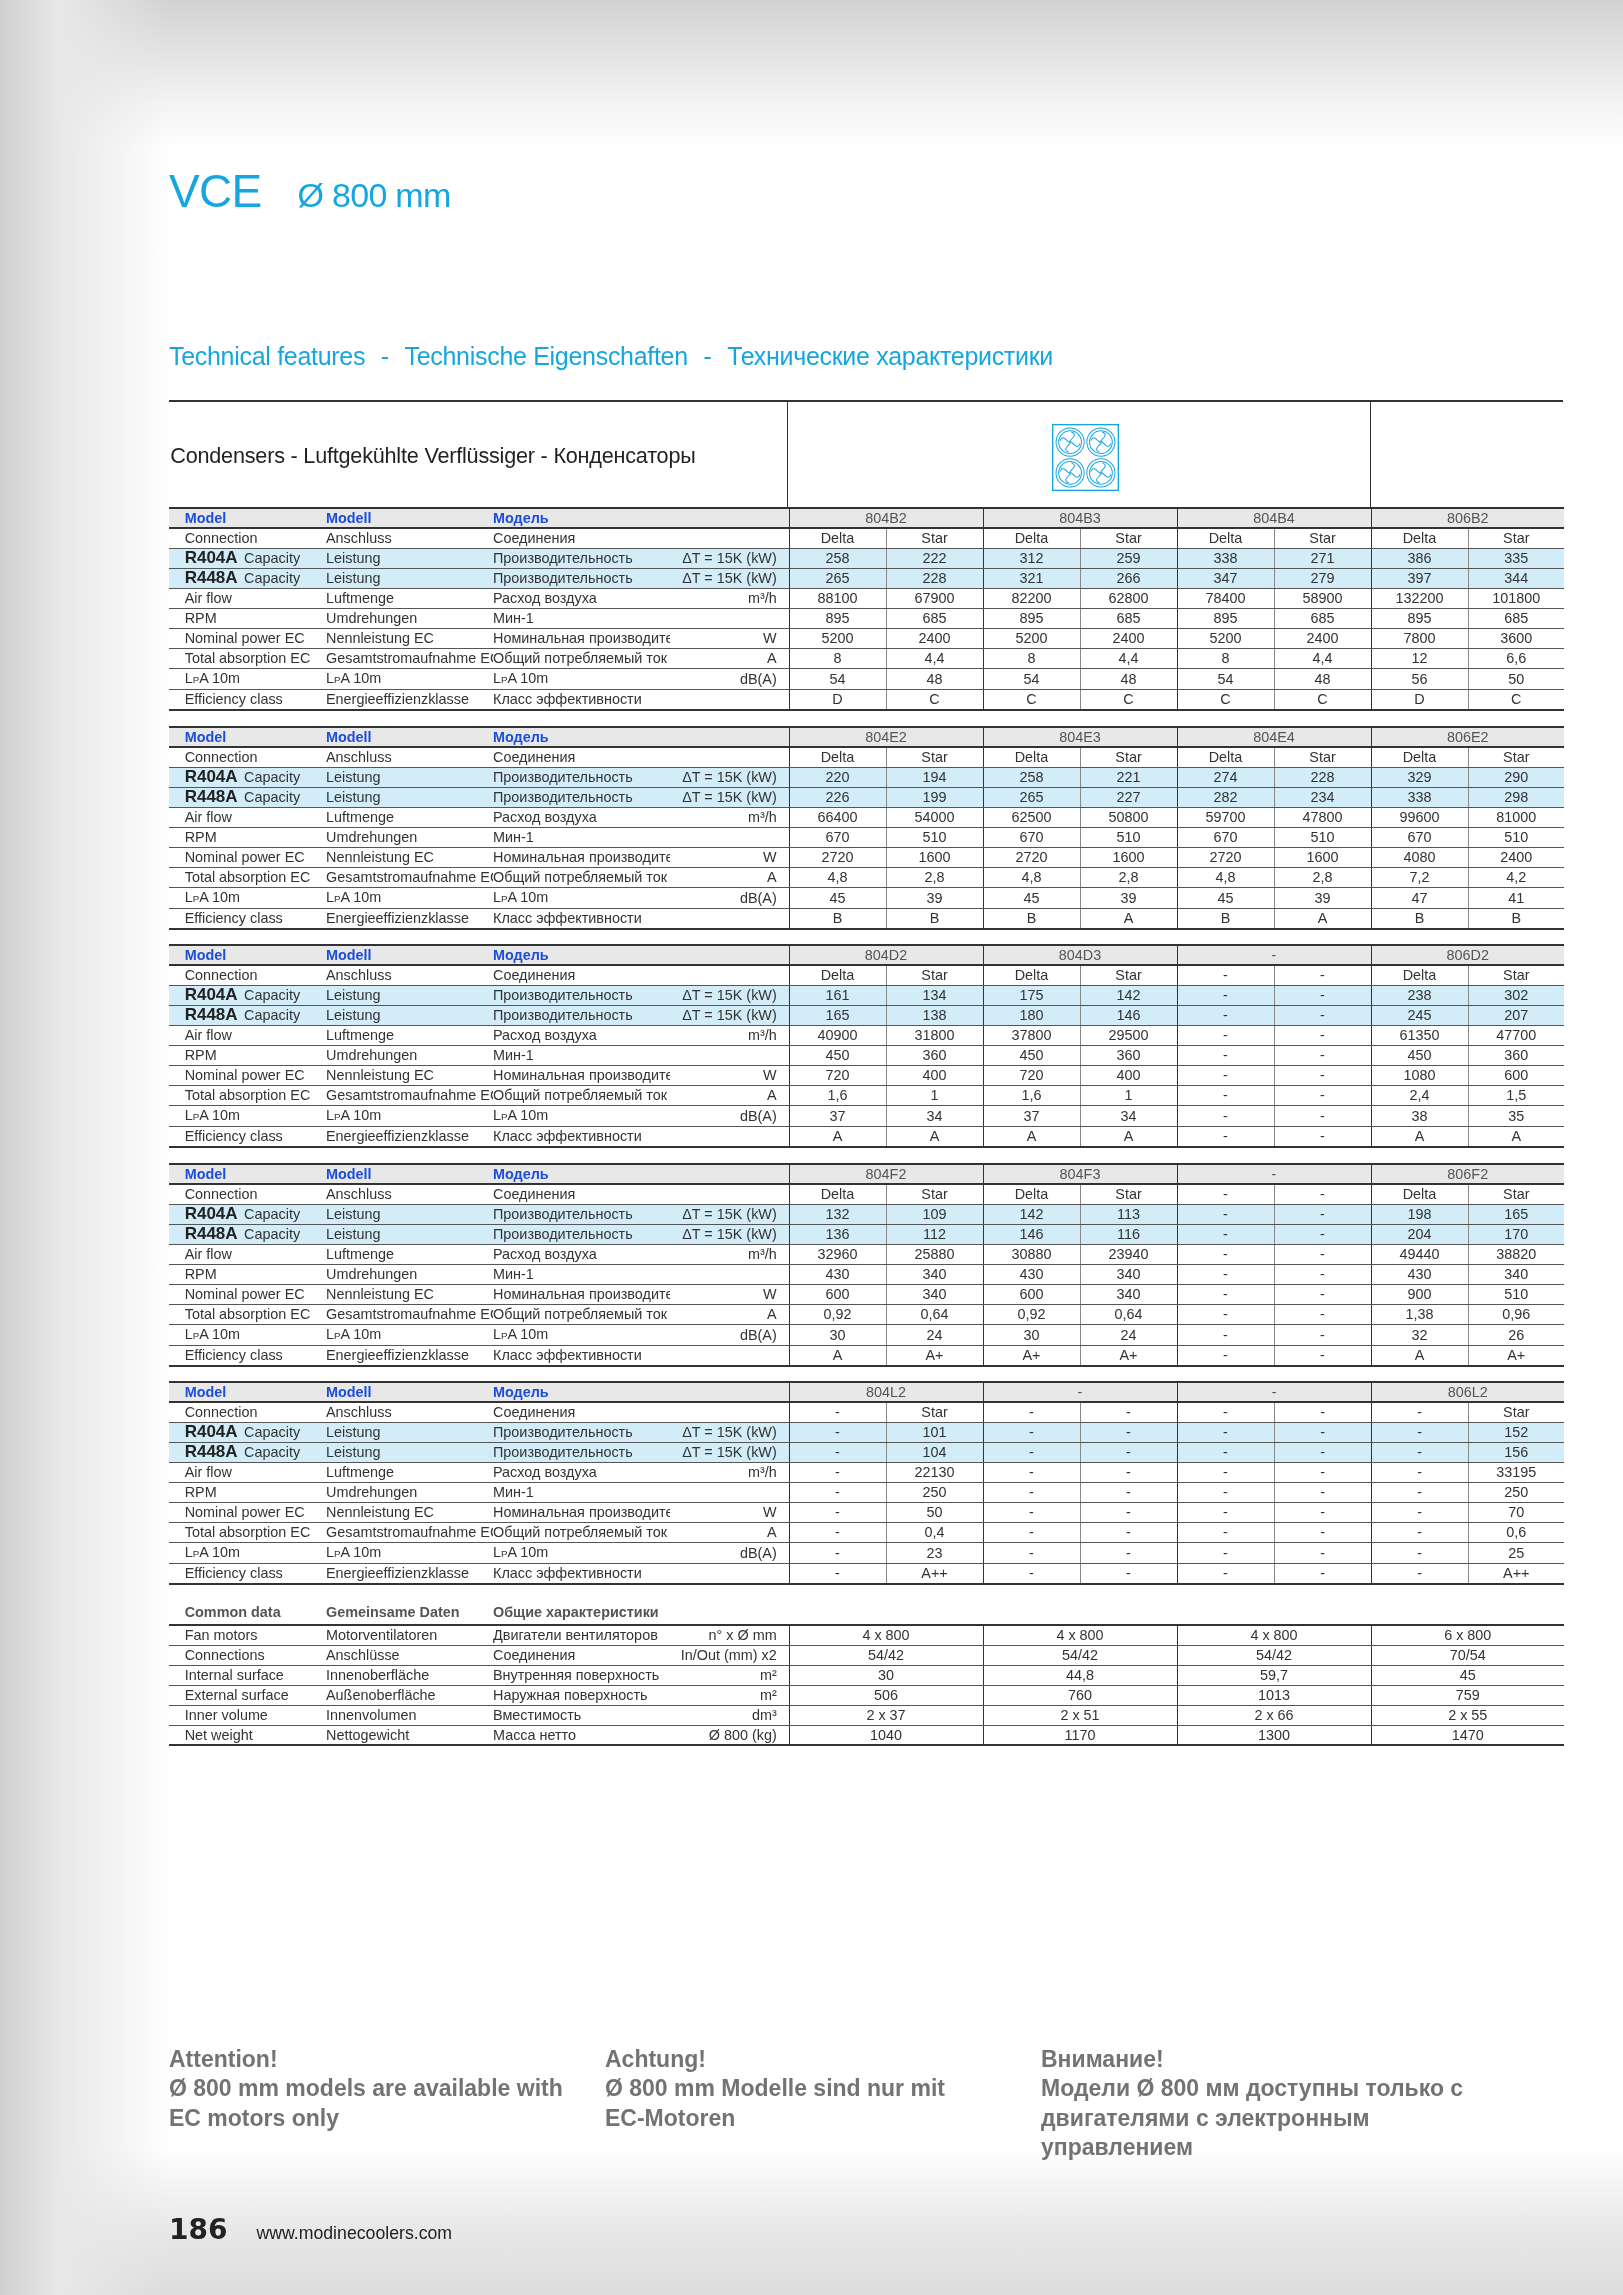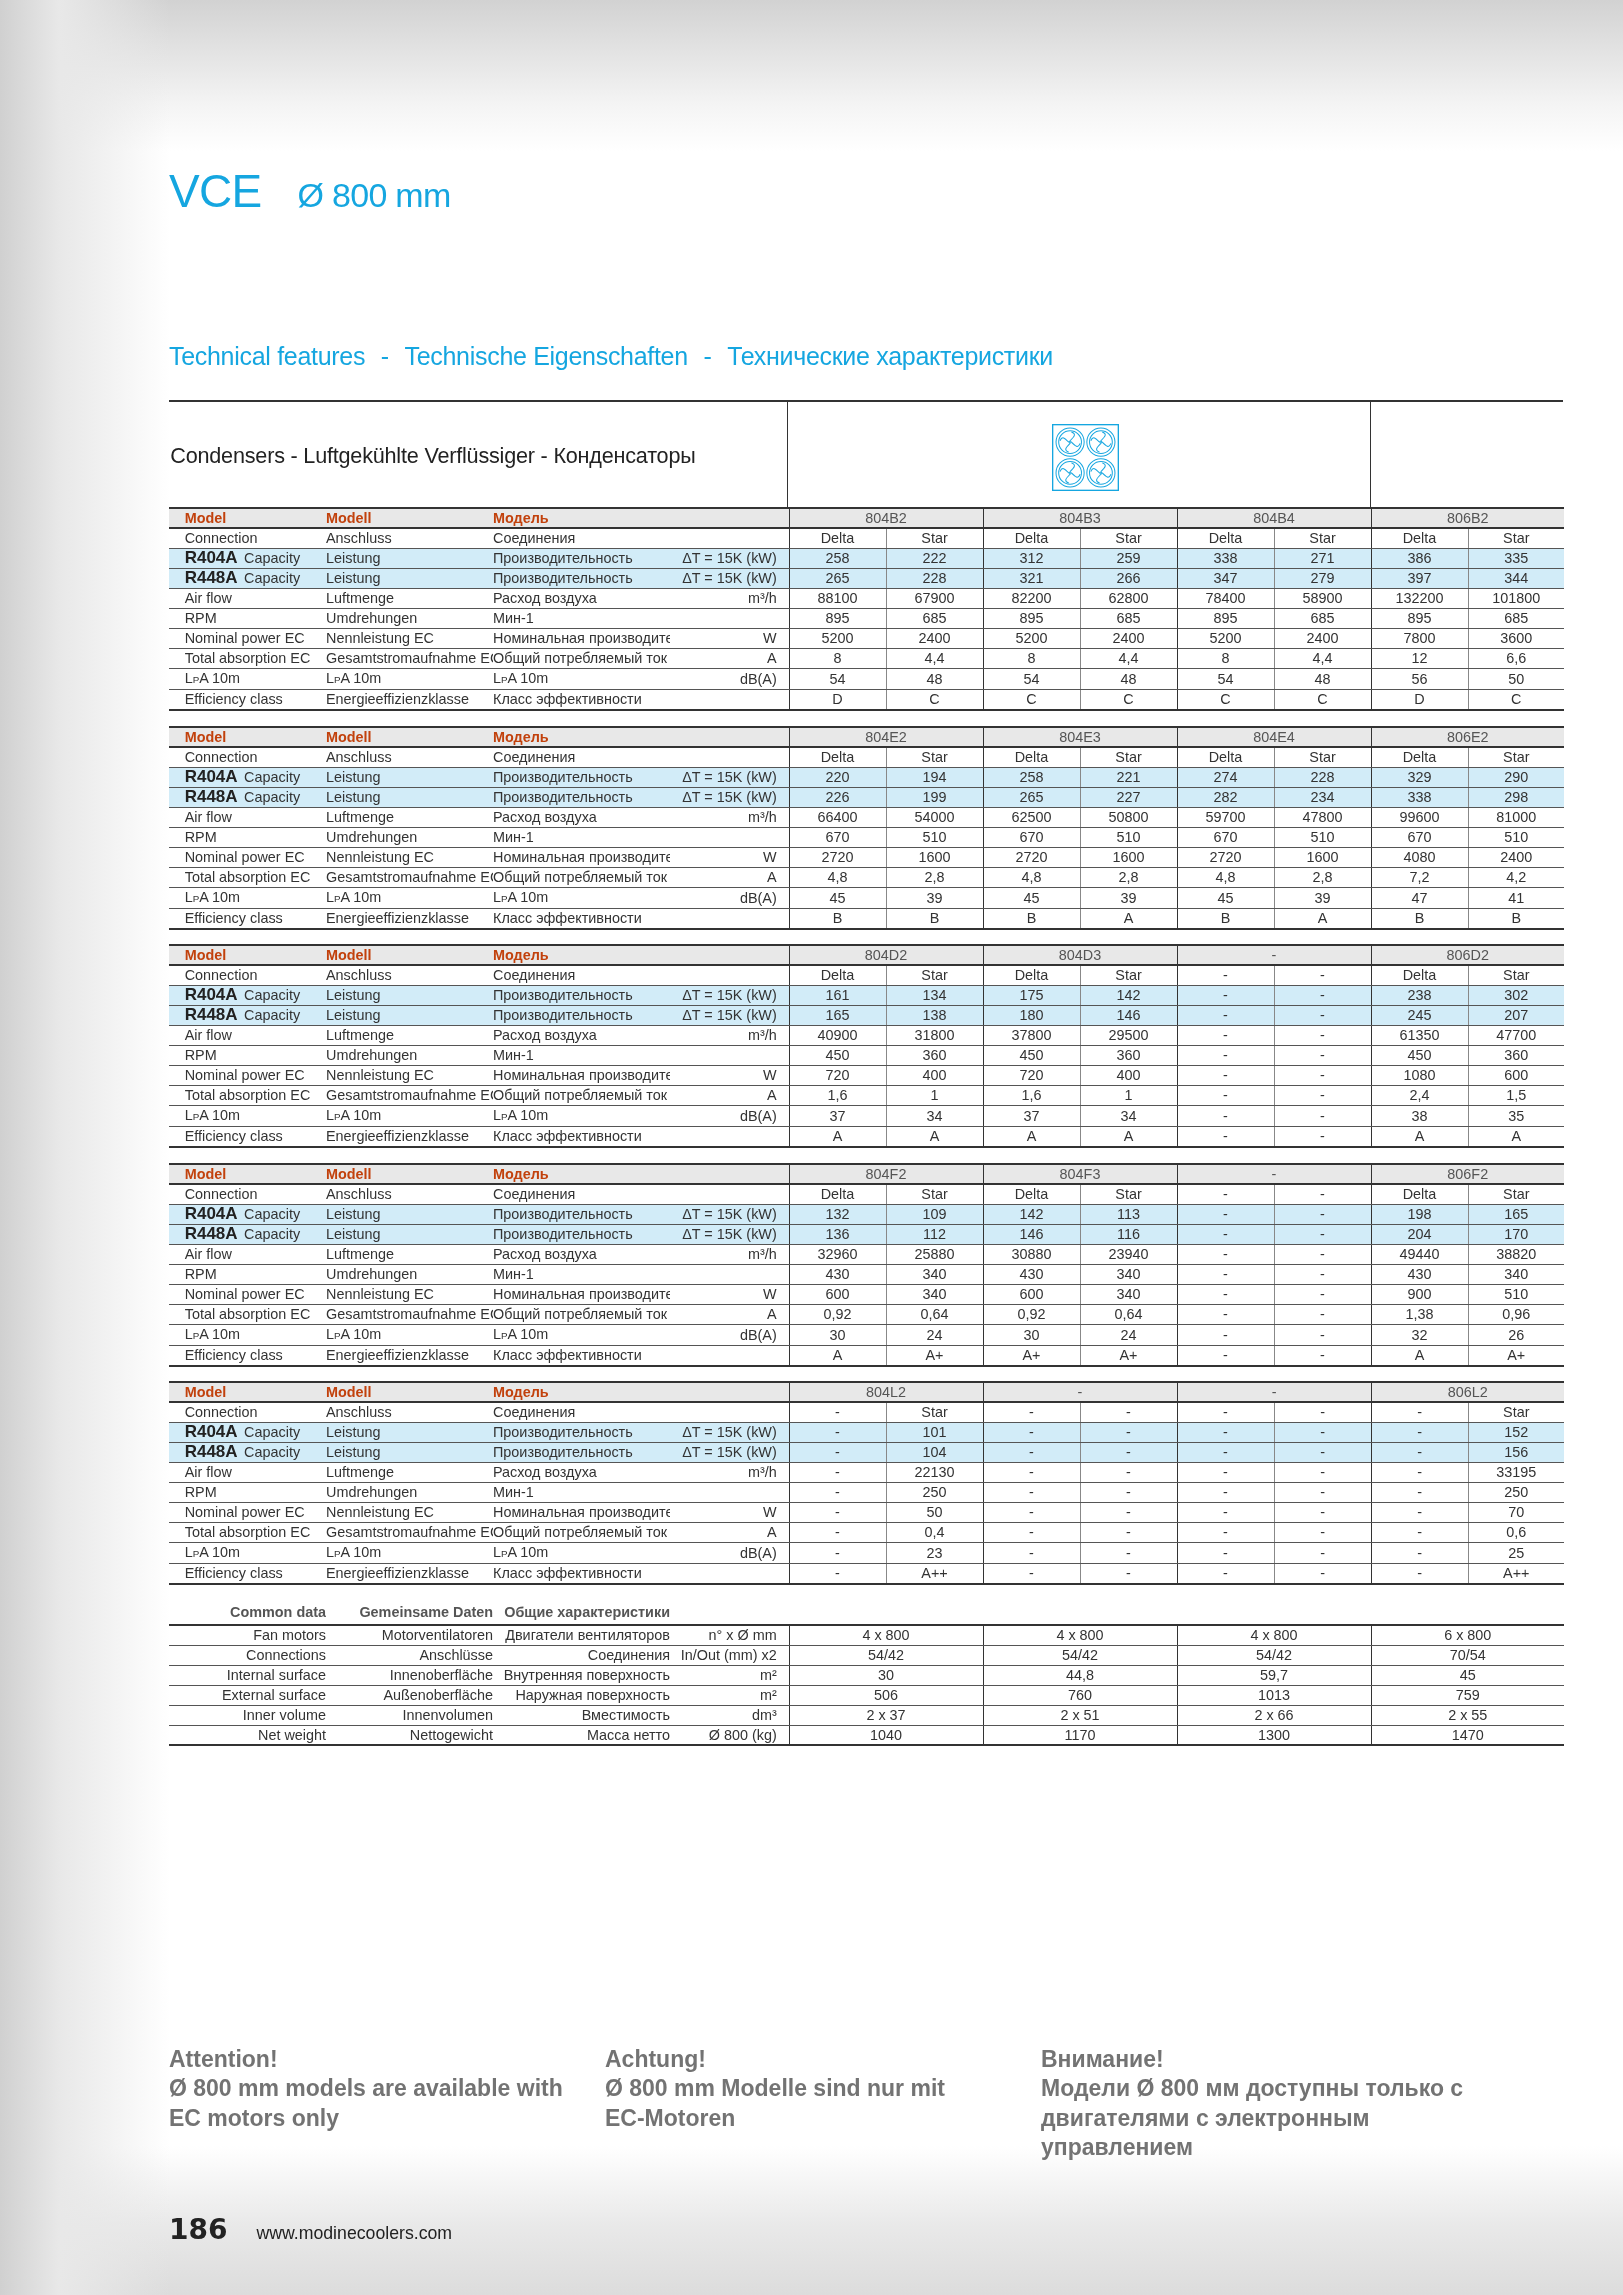--- a/index.html
+++ b/index.html
@@ -53,32 +53,32 @@
     font-size: 14.4px; color: #333;
   }
   table.spec td {
     height: 20px; padding: 0 0 0 15.7px; white-space: nowrap; overflow: hidden;
     border-bottom: 1.3px solid #555; vertical-align: middle; line-height: 18.3px;
   }
   table.spec td.v { text-align: center; padding: 0; border-left: 0.7px solid #888; }
   table.spec td.v.grp { border-left: 1.3px solid #333; }
   table.spec td.unit { text-align: right; padding-right: 11.8px; padding-left: 0; }
   table.spec td.c2, table.spec td.c3 { padding-left: 0; }
-  table.spec tr.hdr td { background: #e8e8e8; font-weight: bold; color: #c2410c; border-top: 2px solid #333; border-bottom: 2px solid #333; font-size: 14.4px; }
+  table.spec tr.hdr td { background: #e8e8e8; font-weight: bold; color: #1d4ed8; border-top: 2px solid #333; border-bottom: 2px solid #333; font-size: 14.4px; }
   table.spec tr.hdr td.v { font-weight: normal; color: #555; }
   table.spec tr.cap td { background: #d2ecf8; }
   table.spec tr.last td { border-bottom: 2px solid #333; }
   table.spec .ref { font-weight: bold; font-size: 17px; color: #222; margin-right: 6.5px; }
   table.spec .sc { font-size: 9.8px; }
 
   table.common {
     position: absolute; left: 169px; top: 1600px; width: 1394px;
     border-collapse: collapse; table-layout: fixed; font-size: 14.4px; color: #333;
   }
-  table.common td { height: 20px; padding-left: 15.7px; white-space: nowrap; overflow: hidden; border-bottom: 1.3px solid #555; line-height: 18.3px; text-align: right; }
+  table.common td { height: 20px; padding-left: 15.7px; white-space: nowrap; overflow: hidden; border-bottom: 1.3px solid #555; line-height: 18.3px; }
   table.common td.c2, table.common td.c3 { padding-left: 0; }
   table.common tr.chdr td { border-bottom: 2px solid #333; font-weight: bold; color: #555; height: 25px; }
   table.common td.unit { text-align: right; padding-right: 11.8px; padding-left: 0; }
   table.common td.v { text-align: center; padding: 0; border-left: 1.3px solid #333; }
   table.common tr.last td { border-bottom: 2px solid #333; }
 
   .notes { position: absolute; top: 2045px; color: #737373; font-weight: bold; font-size: 23px; line-height: 29.4px; }
   .notes div { white-space: nowrap; }
 
   .footer { position: absolute; left: 169px; top: 2213px; white-space: nowrap; color: #222; }

